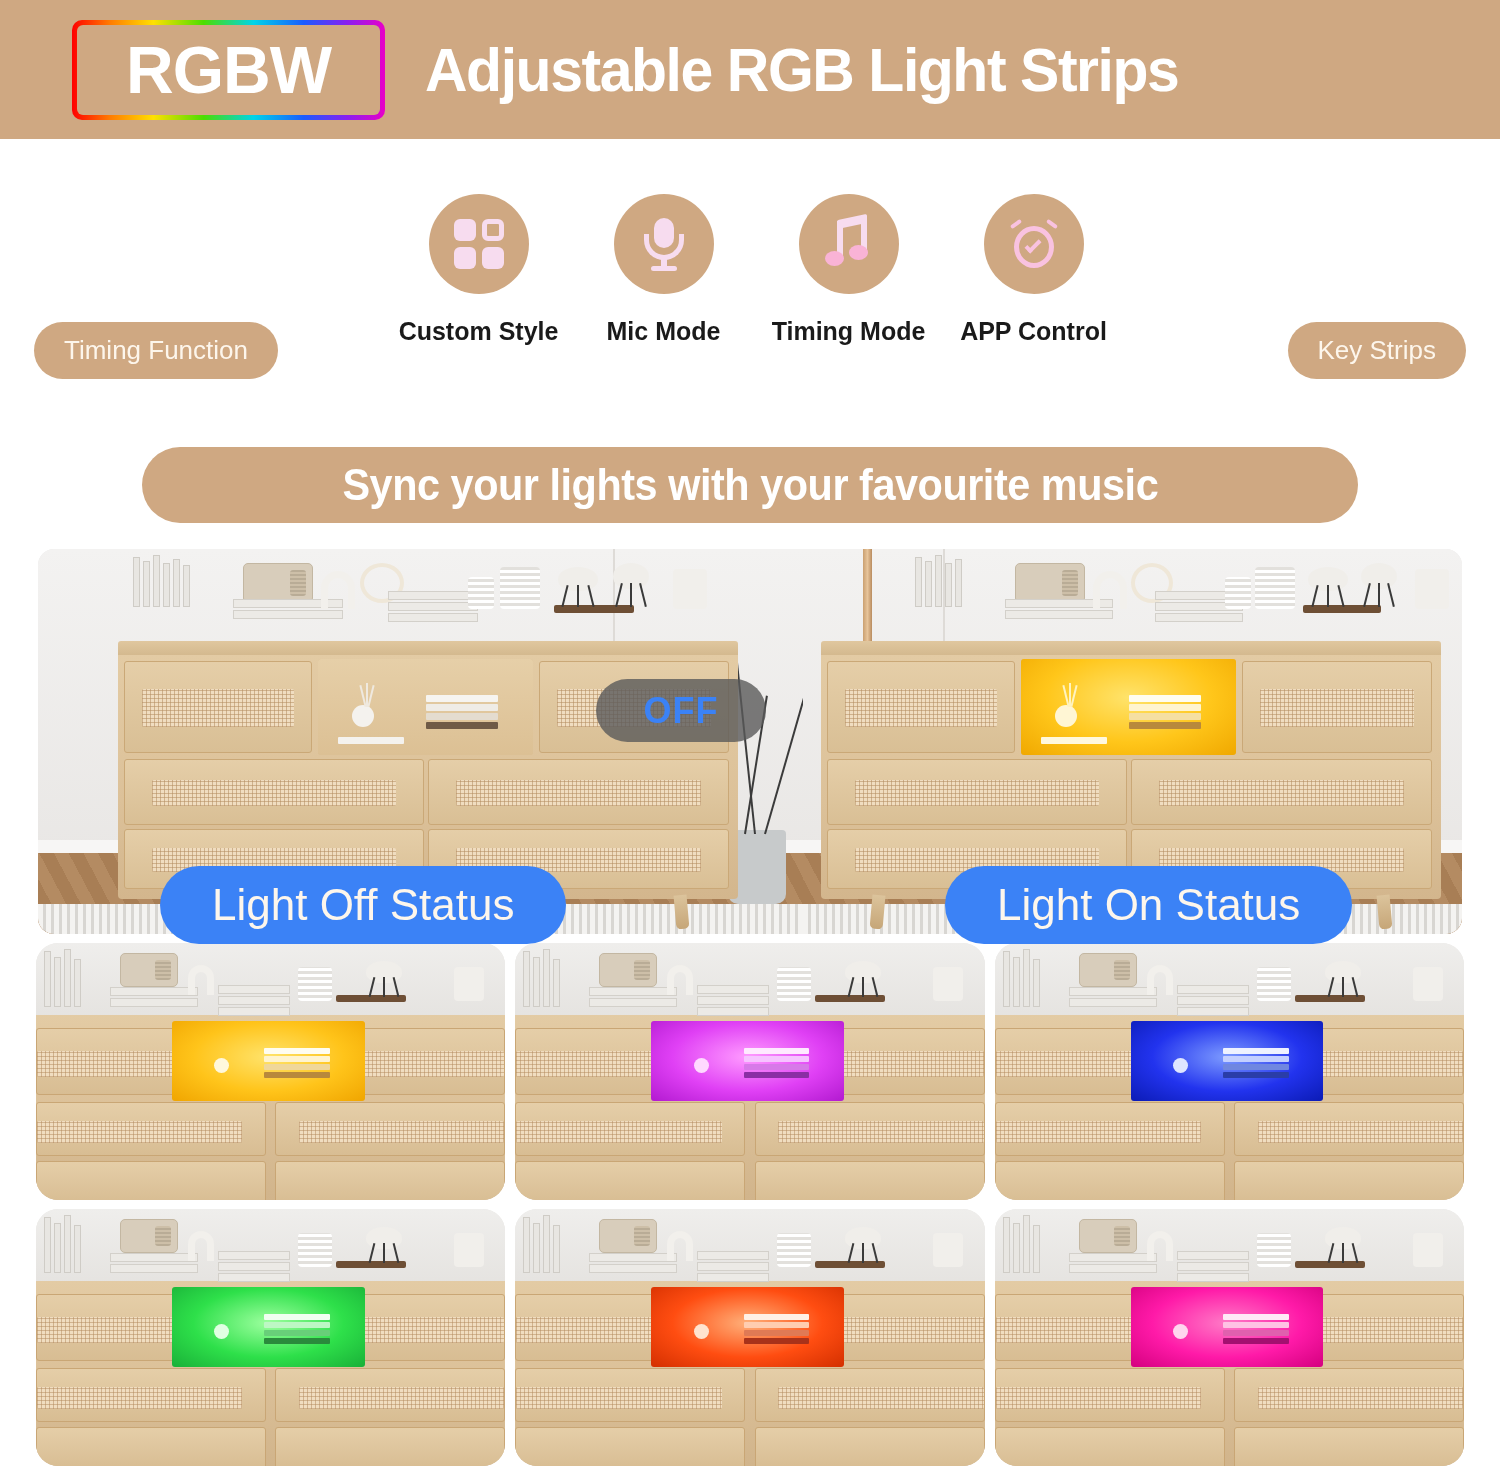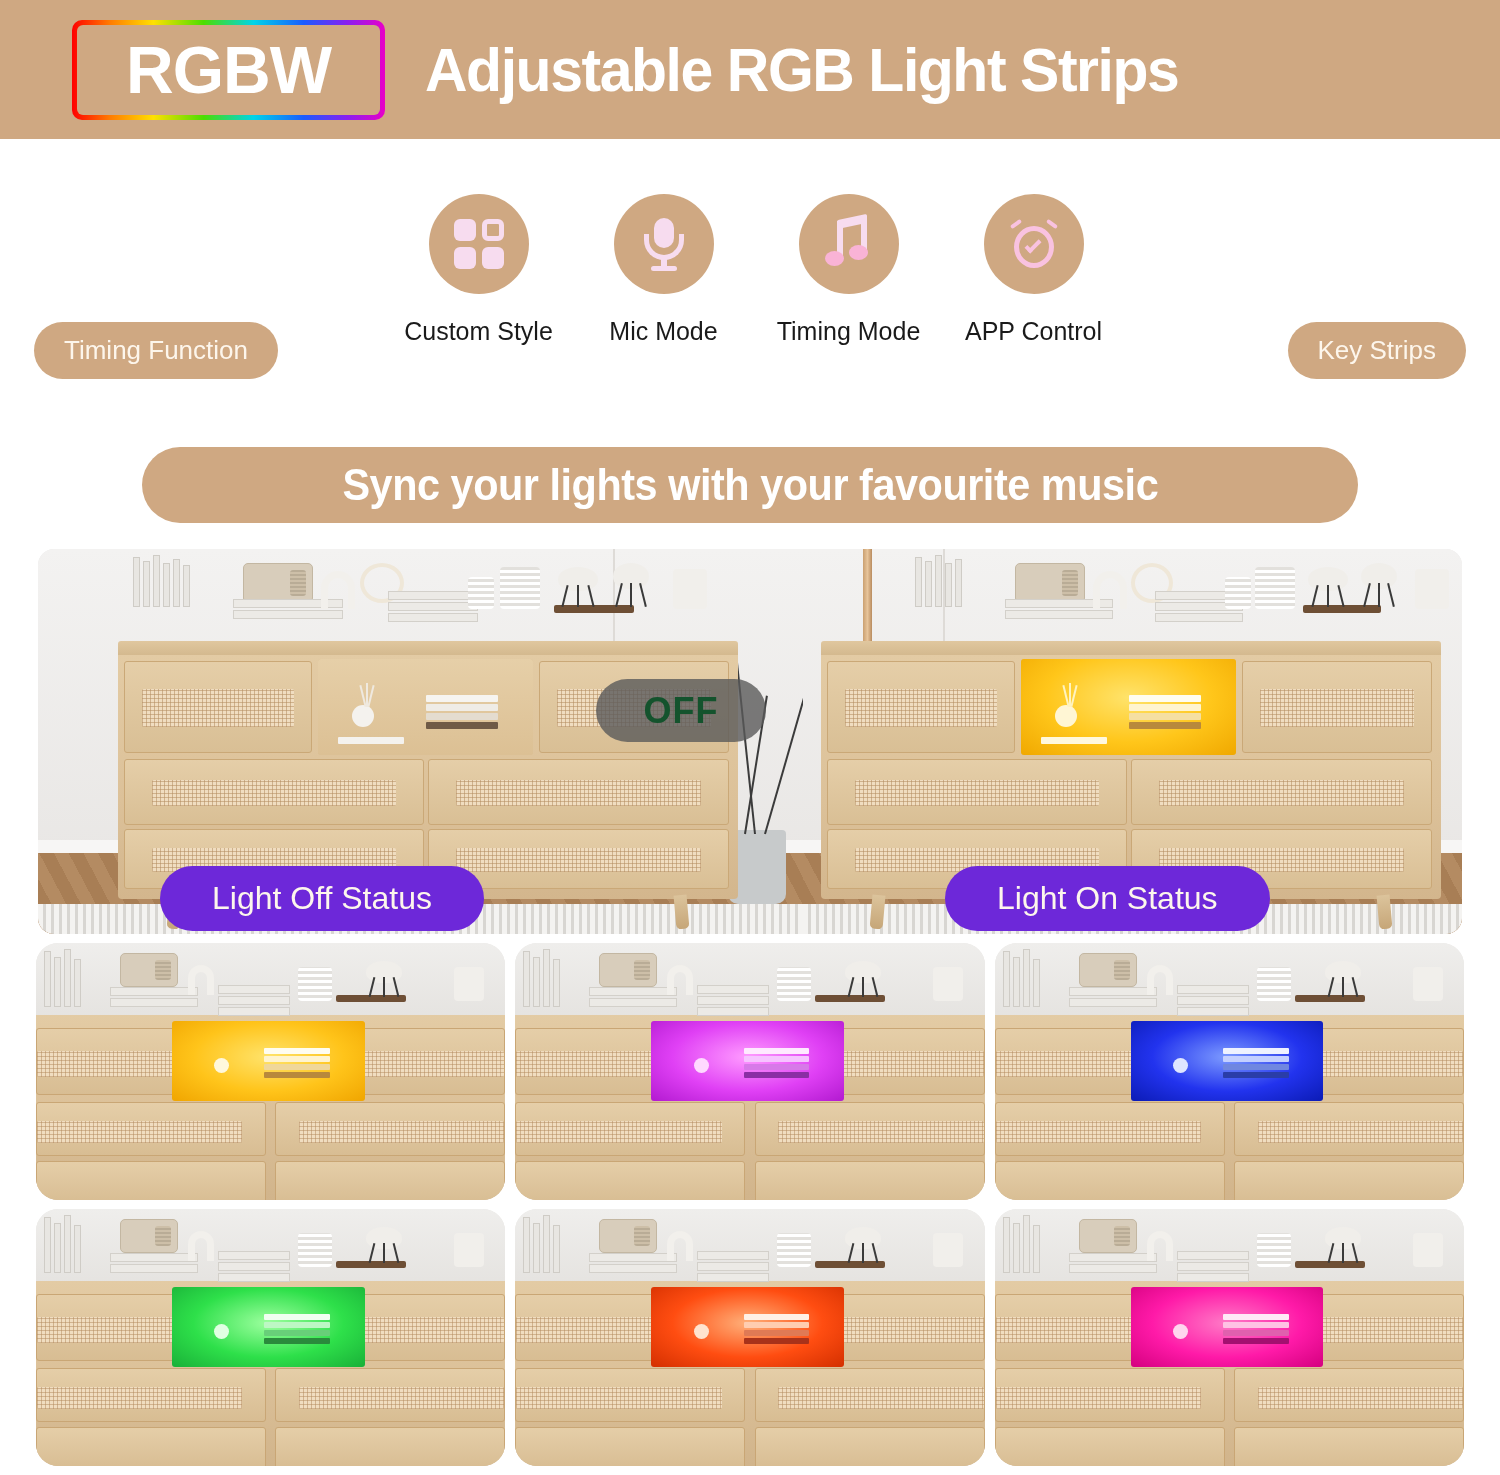--- a/index.html
+++ b/index.html
@@ -49,20 +49,21 @@
 
   
   .features {
     position:relative;
     height:245px;
     margin-top:55px;
   }
   .icon-row {
     display:flex; justify-content:center; gap:85px;
     padding-left:12px;
+    font-weight:bold;
   }
   .feat { width:100px; display:flex; flex-direction:column; align-items:center; }
   .feat-circle {
     width:100px; height:100px; border-radius:50%;
     background:#cfa882;
     display:flex; align-items:center; justify-content:center;
   }
   .feat-label {
     margin-top:22px; font-size:25px; color:#1a1a1a;
     text-align:center; white-space:nowrap; line-height:1.25;
@@ -233,32 +234,32 @@
     background:#d3ab7d; border-radius:50%; }
 
   
   .toggle {
     position:absolute; left:558px; top:130px;
     display:flex; height:63px; border-radius:32px; overflow:hidden;
     z-index:30;
   }
   .toggle .seg {
     display:flex; align-items:center; justify-content:center;
-    font-size:36px; font-weight:bold; color:#14532d;
+    font-size:36px; font-weight:bold; color:#3b82f6;
     letter-spacing:1px;
   }
   .toggle .seg.off { width:170px; background:rgba(90,90,90,.80); }
   .toggle .seg.on  { width:170px; background:rgba(214,177,134,.86); }
 
   
   .status-pill {
     position:absolute; z-index:25;
-    background:#6d28d9; color:#fdf6ec;
+    background:#3b82f6; color:#fdf6ec;
     border-radius:40px;
-    font-size:32px;
+    font-size:44px;
     padding:14px 52px;
     white-space:nowrap;
   }
 
   
   .thumbs {
     position:absolute; left:36px; top:943px;
     width:1428px;
     display:grid; grid-template-columns:repeat(3,1fr);
     grid-template-rows:repeat(2,257px);

